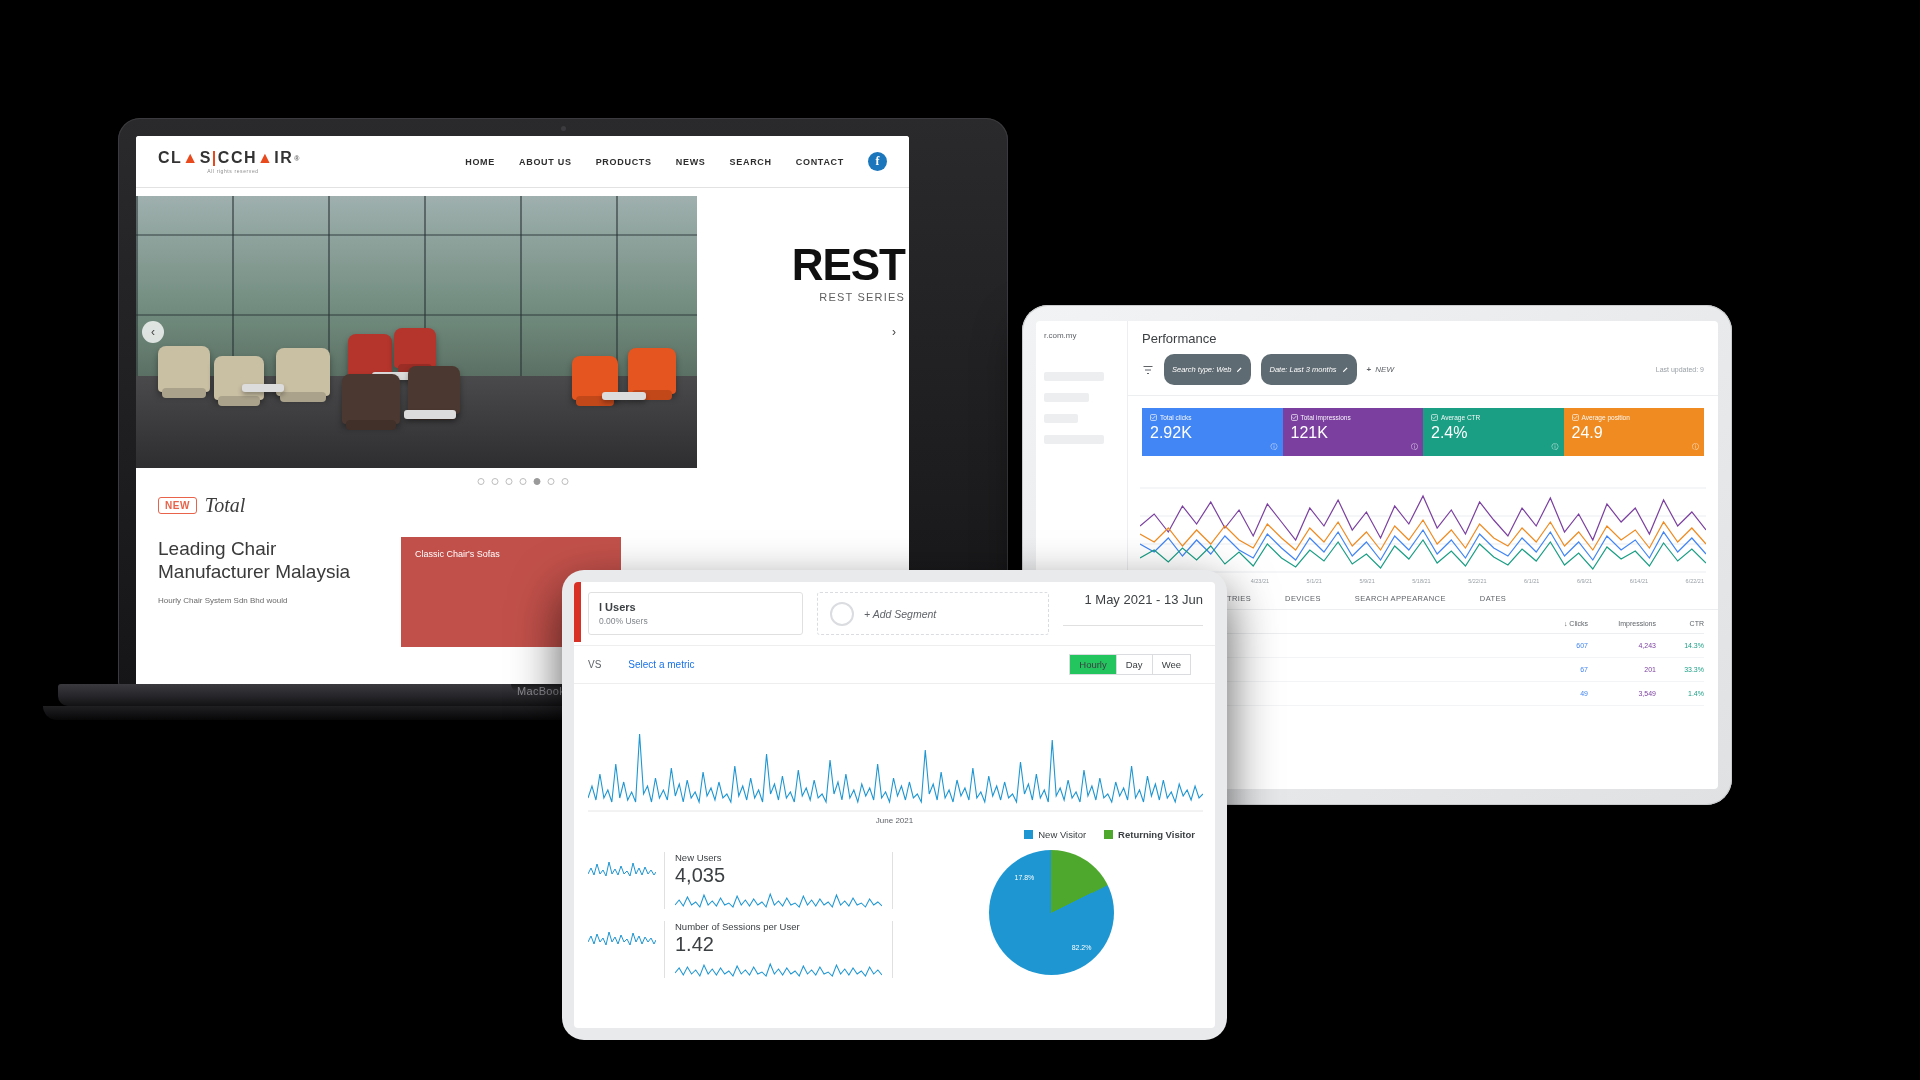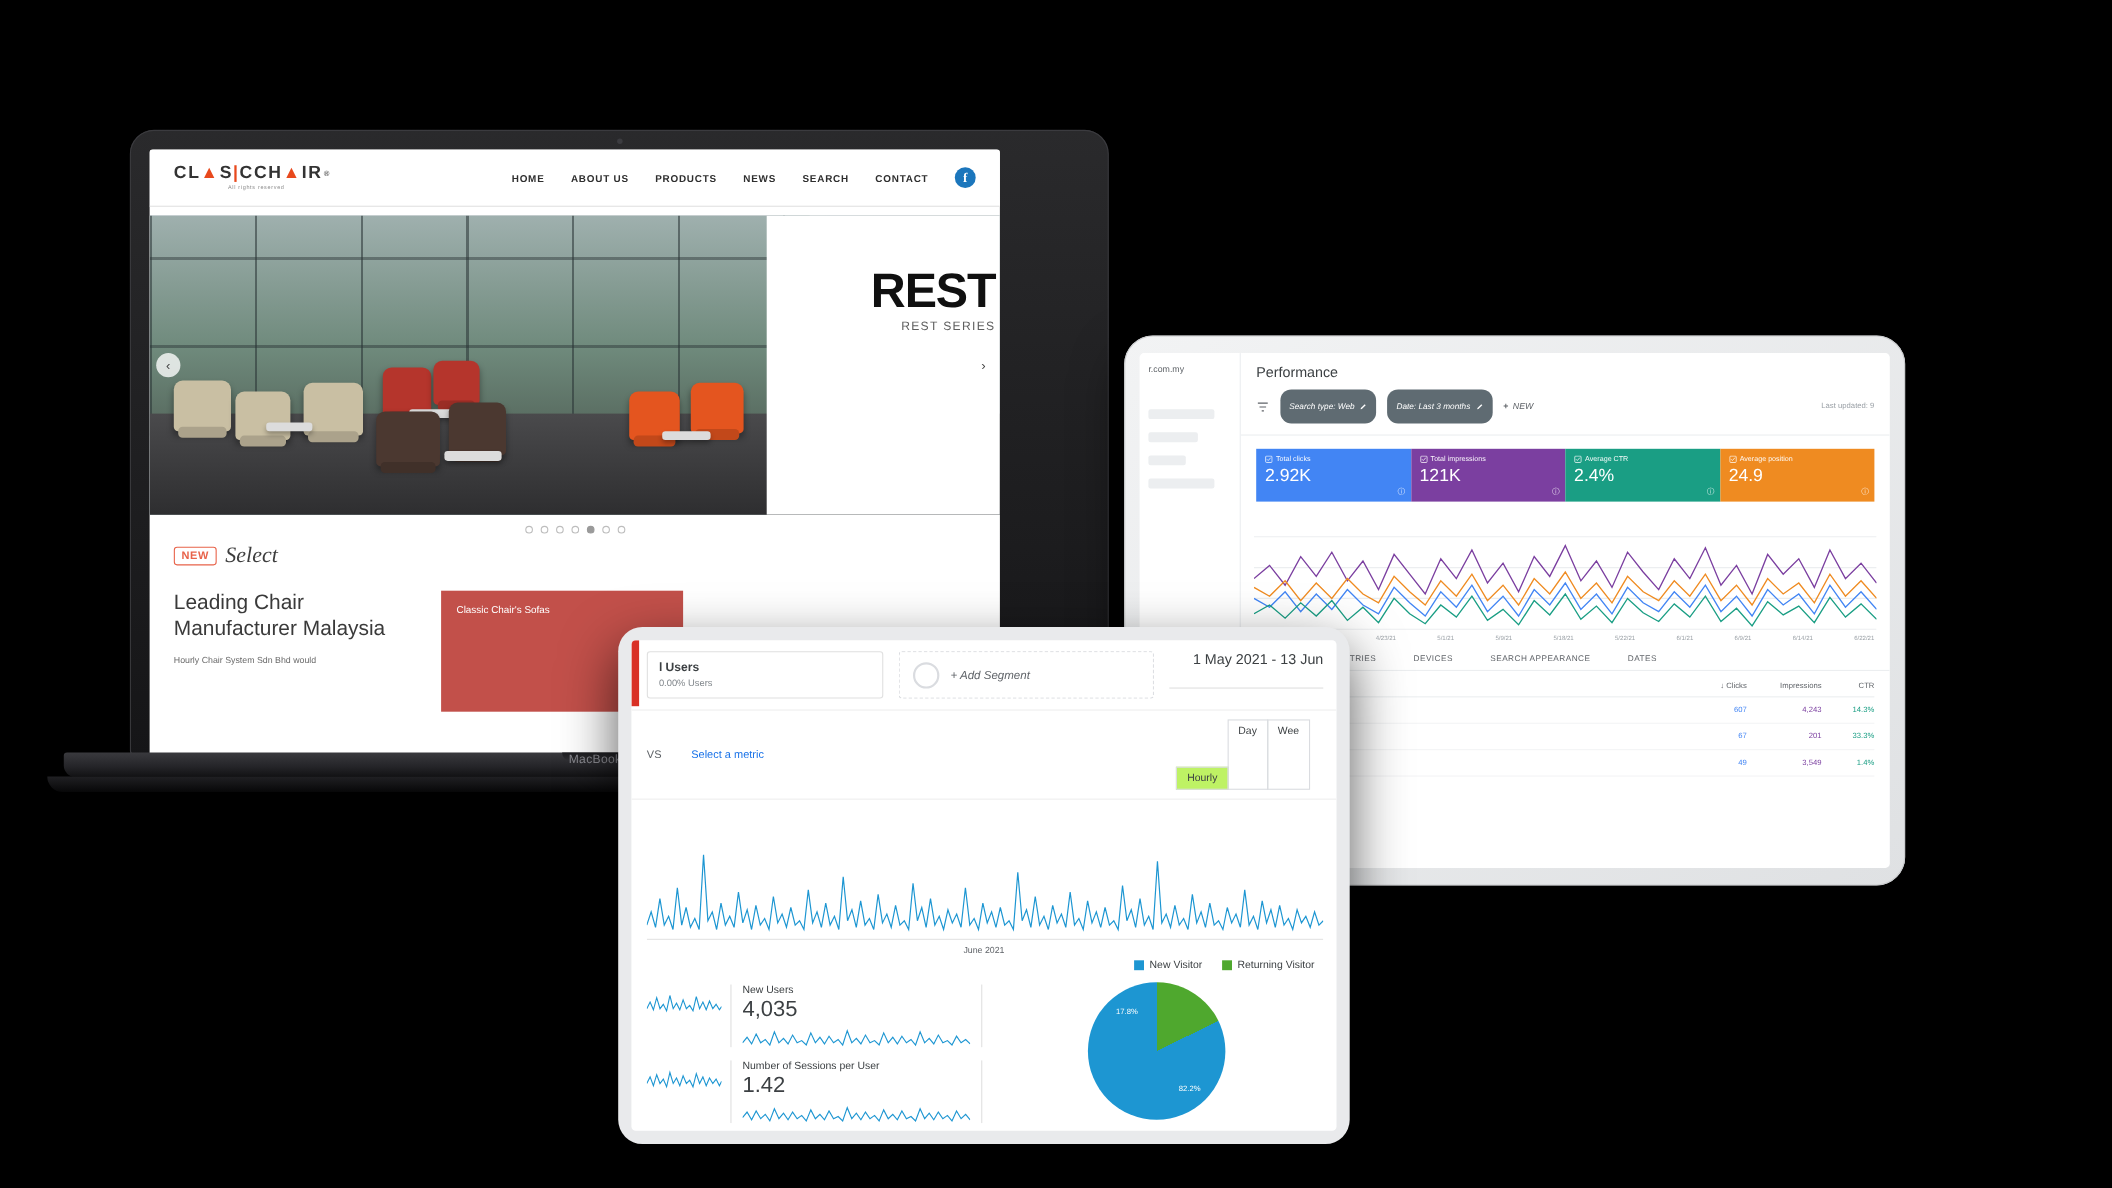--- a/index.html
+++ b/index.html
@@ -223,21 +223,21 @@
   .ga-metricrow {
     display: flex; align-items: center; gap: 27px; padding: 8px 24px 8px 14px;
     border-top: 1px solid #eee; border-bottom: 1px solid #eee;
   }
   .ga-vs { font-size: 10px; color: #5f6368; }
   .ga-selmetric { font-size: 10px; color: #1a73e8; }
   .granularity { margin-left: auto; display: flex; }
   .granularity span {
     font-size: 9.5px; color: #3c4043; border: 1px solid #dadce0; padding: 4px 9px; margin-left: -1px;
   }
-  .granularity span.on { background: #bef264; margin-top: 43px; }
+  .granularity span.on { background: #22c55e; }
   .ga-chart { height: 118px; margin: 10px 12px 0 14px; position: relative; }
   .ga-axis { text-align: center; font-size: 8px; color: #5f6368; margin-top: 4px; }
   .ga-legend { display: flex; gap: 18px; justify-content: flex-end; padding: 4px 20px 0 0; }
   .ga-legend .li { display: flex; align-items: center; gap: 5px; font-size: 9.5px; color: #3c4043; }
   .sw { width: 9px; height: 9px; }
   .ga-bottom { display: flex; padding: 6px 12px 0 14px; gap: 6px; }
   .ga-leftcol { width: 305px; }
   .kpi { display: flex; align-items: flex-start; gap: 8px; padding: 6px 0; }
   .kpi .spark-left { width: 68px; height: 26px; flex: none; }
   .kpi-box { border-left: 1px solid #e0e0e0; border-right: 1px solid #e0e0e0; padding: 0 10px; flex: 1; }
@@ -335,21 +335,21 @@
             <i class="dot"></i>
             <i class="dot"></i>
             <i class="dot on"></i>
             <i class="dot"></i>
             <i class="dot"></i>
           </div>
         </div>
 
         <div class="newline">
           <span class="badge-new">NEW</span>
-          <span class="series-word">Select</span>
+          <span class="series-word">Total</span>
         </div>
 
         <div class="lower">
           <div class="lower-left">
             <h2>Leading Chair Manufacturer Malaysia</h2>
             <p>Hourly Chair System Sdn Bhd would</p>
           </div>
           <div class="red-card">
             <span>Classic Chair's Sofas</span>
           </div>
@@ -555,21 +555,21 @@
       </div>
       <div class="ga-axis">June 2021</div>
 
       <div class="ga-legend">
         <span class="li">
           <i class="sw" style="background:#1d96d2"></i>
           <b style="font-weight:400">New Visitor</b>
         </span>
         <span class="li">
           <i class="sw" style="background:#4fa82e"></i>
-          <b style="font-weight:400">Returning Visitor</b>
+          <b style="font-weight:700">Returning Visitor</b>
         </span>
       </div>
 
       <div class="ga-bottom">
         <div class="ga-leftcol">
           <div class="kpi">
             <svg class="spark-left" viewBox="0 0 68 26" preserveAspectRatio="none">
               <polyline fill="none" stroke="#1d96d2" stroke-width="1" points="0,22 3,16 6,23 9,12 12,22 15,18 18,24 21,10 24,22 27,17 30,23 33,14 36,22 39,19 42,24 45,11 48,22 51,16 54,23 57,15 60,22 63,18 66,23 68,20"></polyline>
             </svg>
             <div class="kpi-box">

